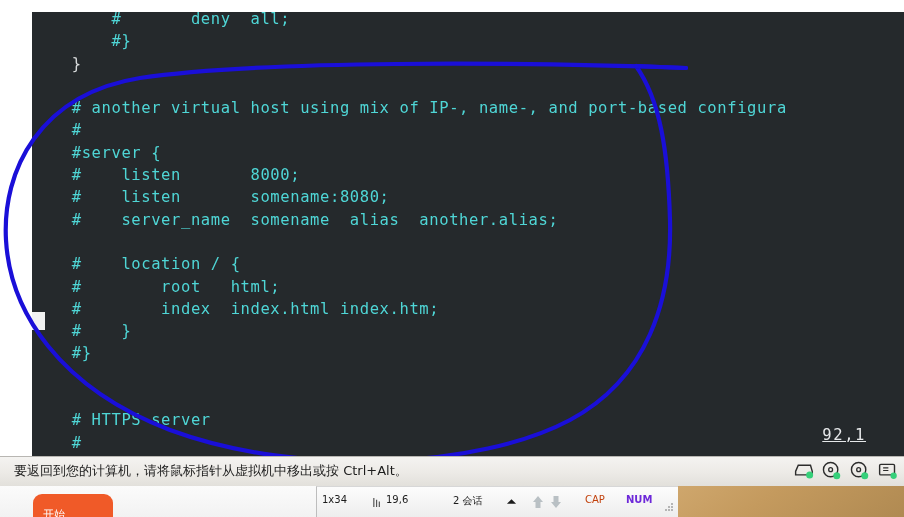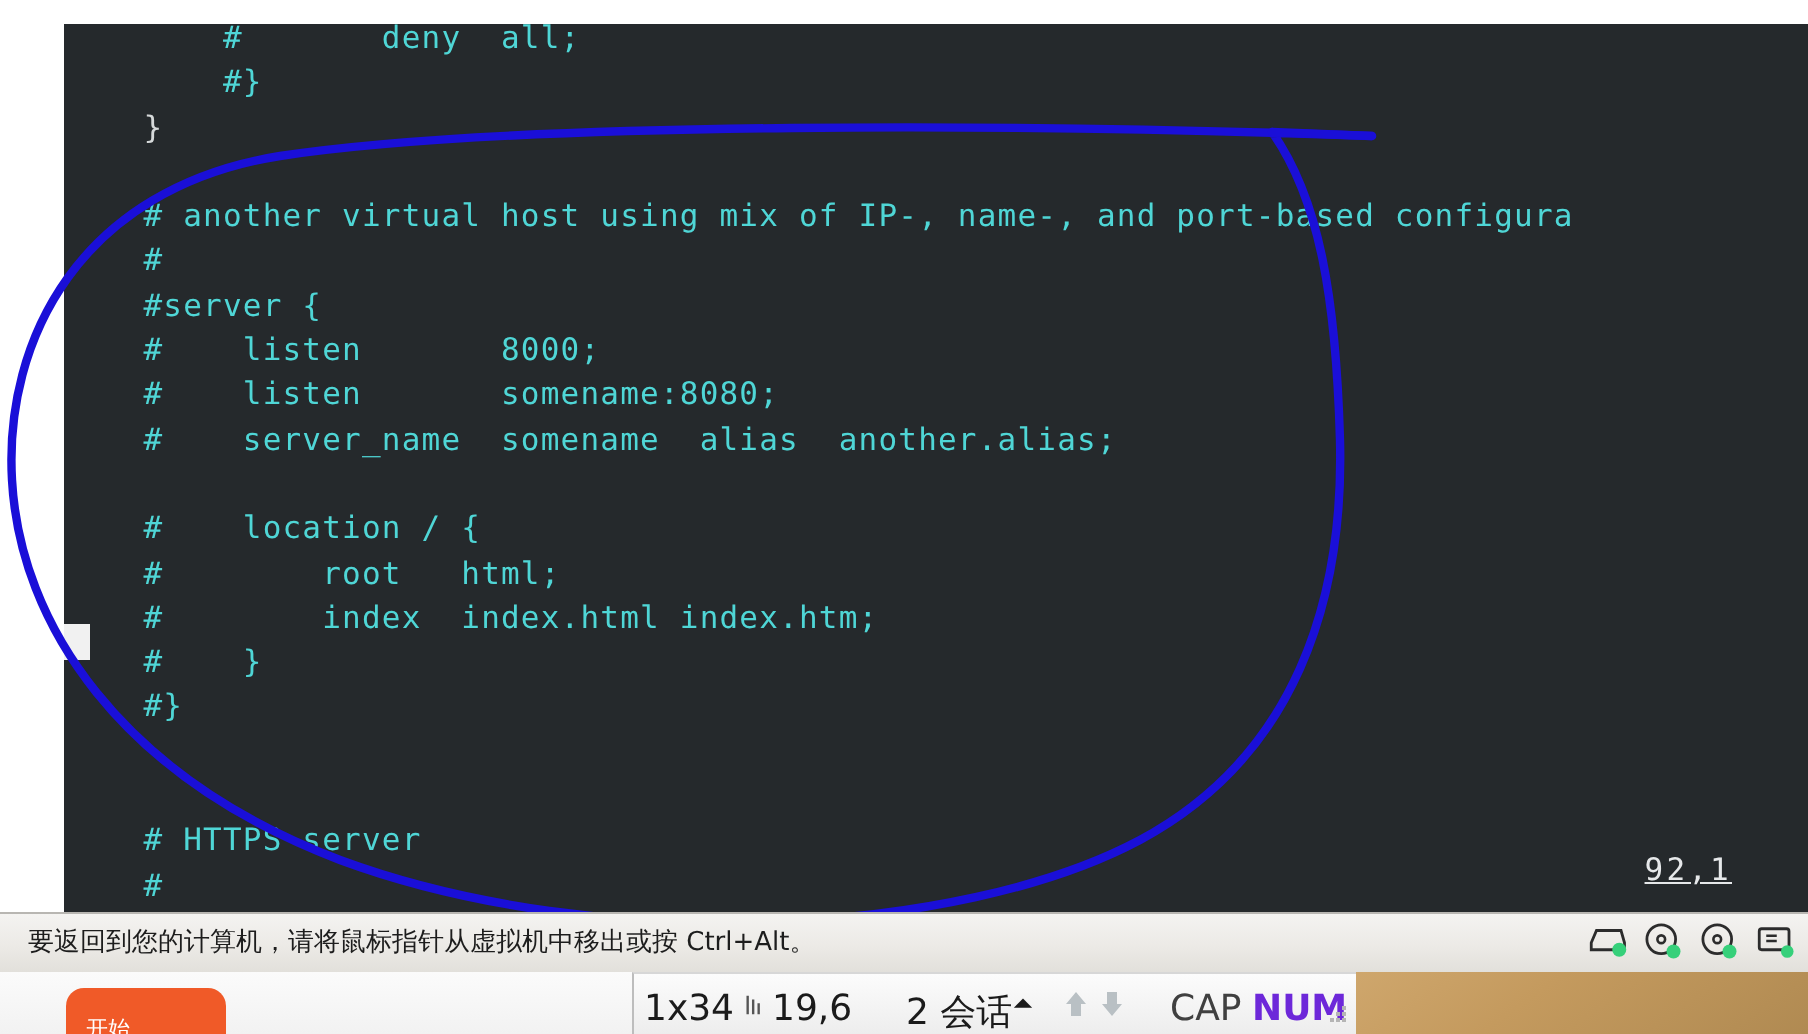--- a/index.html
+++ b/index.html
@@ -179,26 +179,26 @@
     position: absolute;
     left: 316px;
     top: 0;
     width: 362px;
     height: 5px;
     background: #111111;
   }
   .xs-item {
     position: absolute;
     top: 8px;
-    font-size: 18px;
+    font-size: 10px;
     color: #1b1b1b;
     font-family: "DejaVu Sans", "Liberation Sans", sans-serif;
     white-space: nowrap;
   }
-  .xs-dim { color: #404040; }
+  .xs-dim { color: #c2410c; }
   .xs-bold { font-weight: bold; color: #6d28d9; }
 </style>
 </head>
 <body>
 
 <div id="screen">
 
   <div class="left-gutter"></div>
 
   <div class="terminal">

